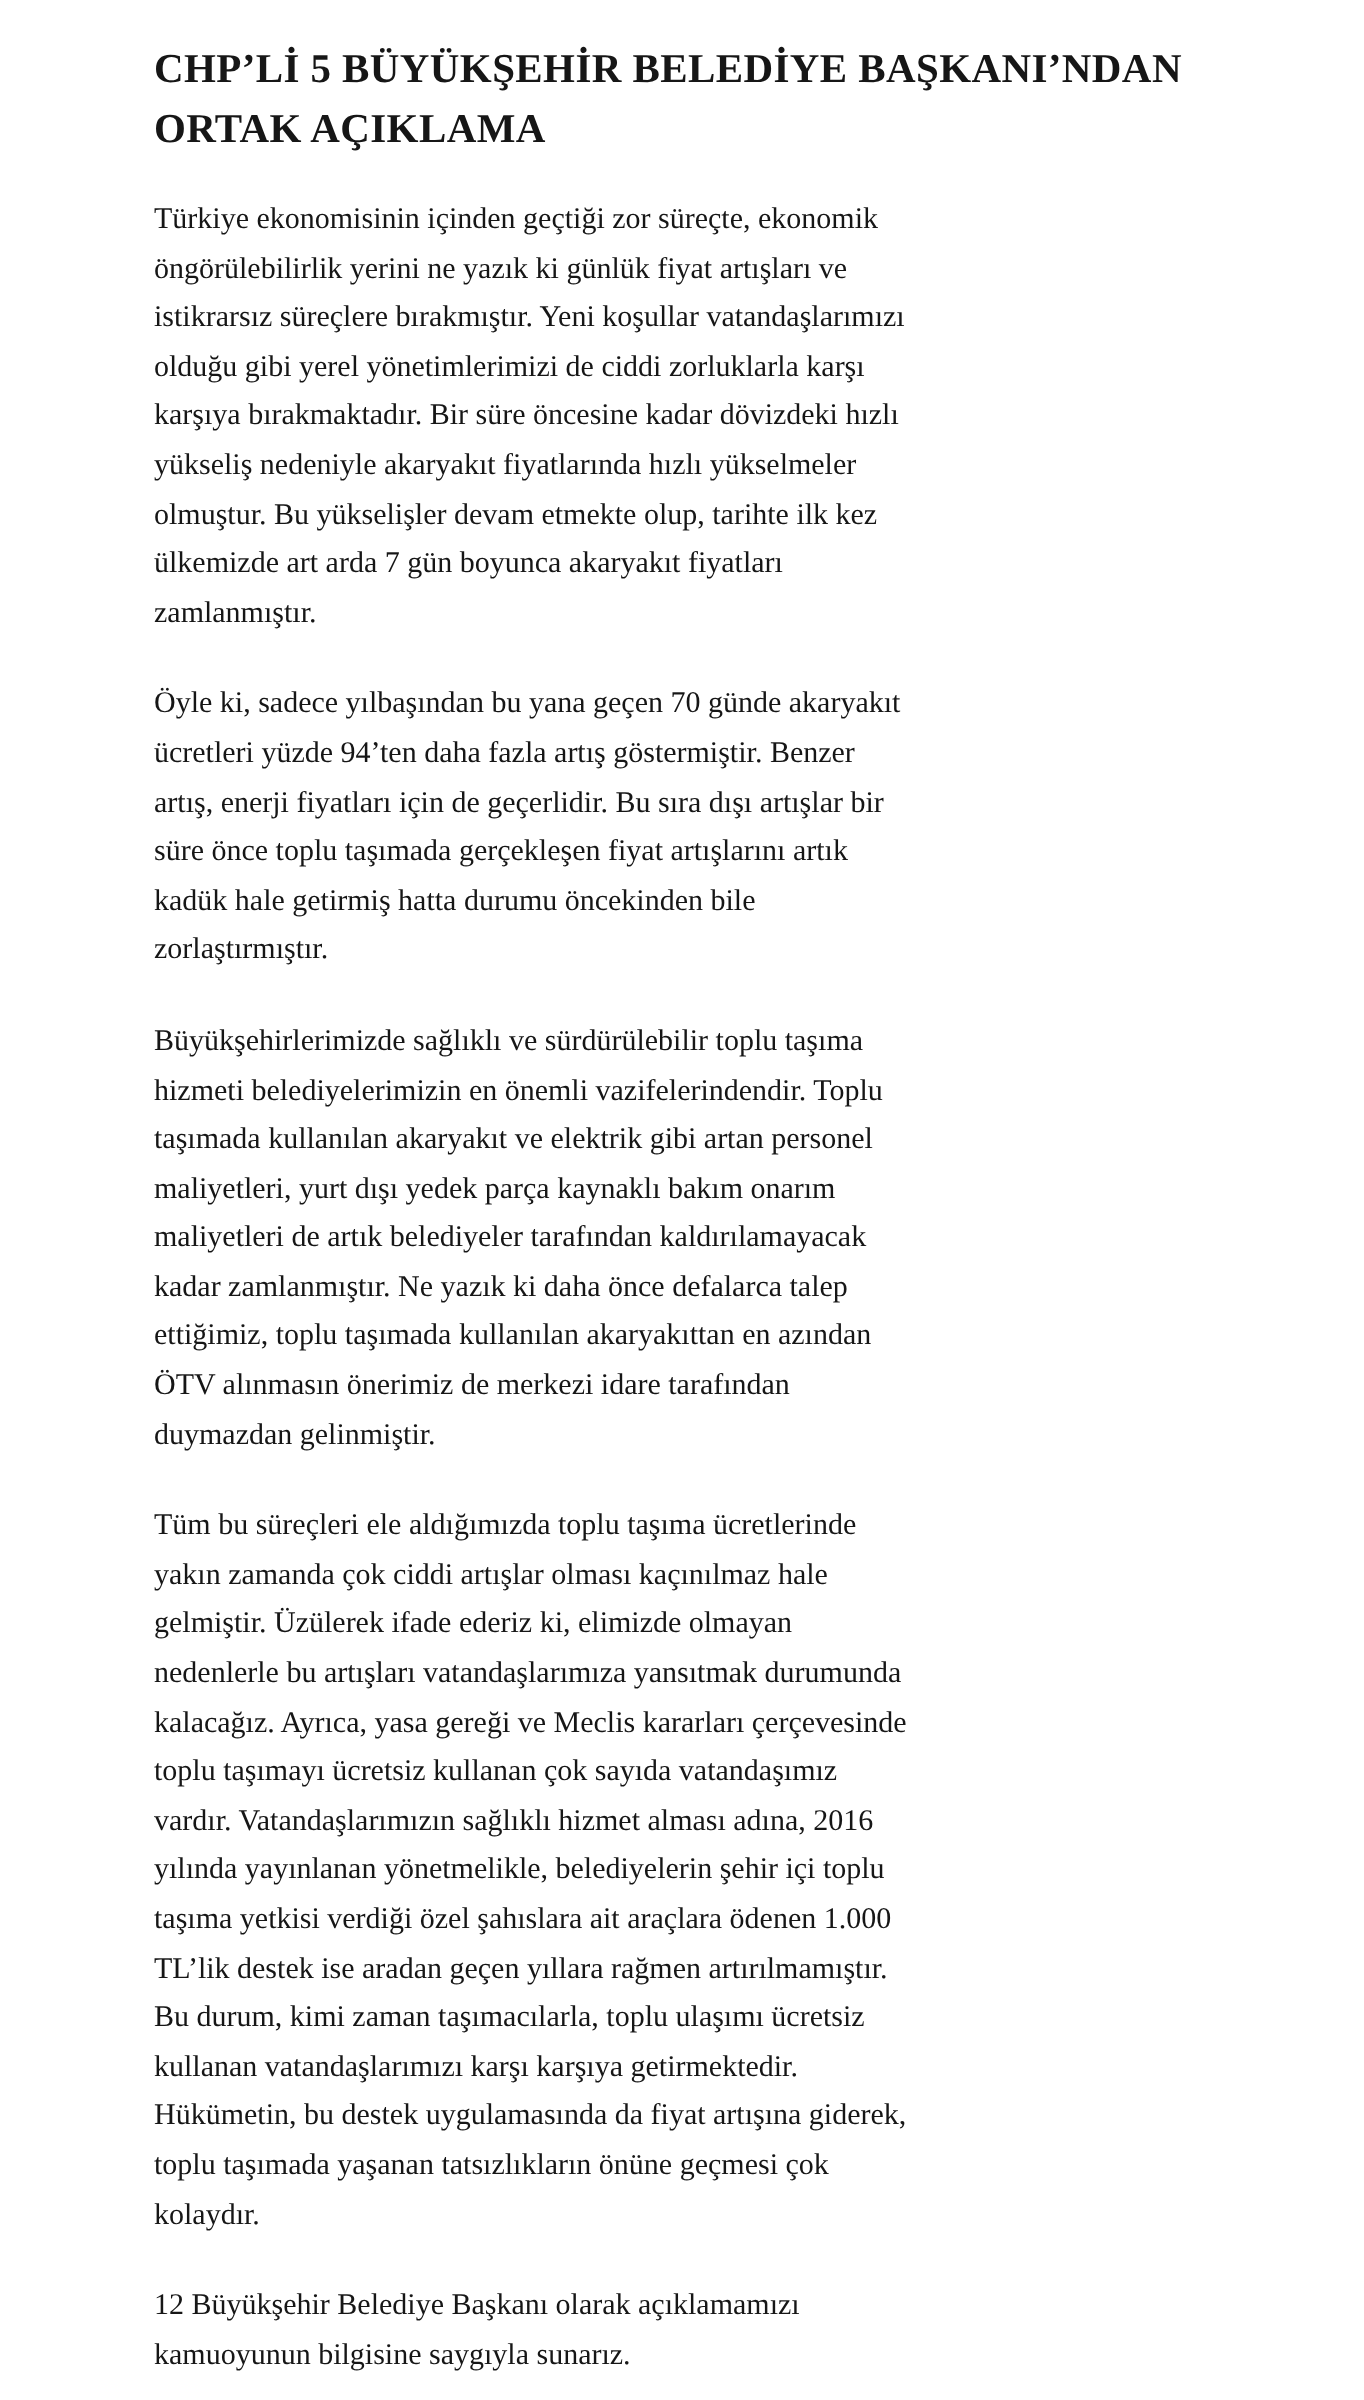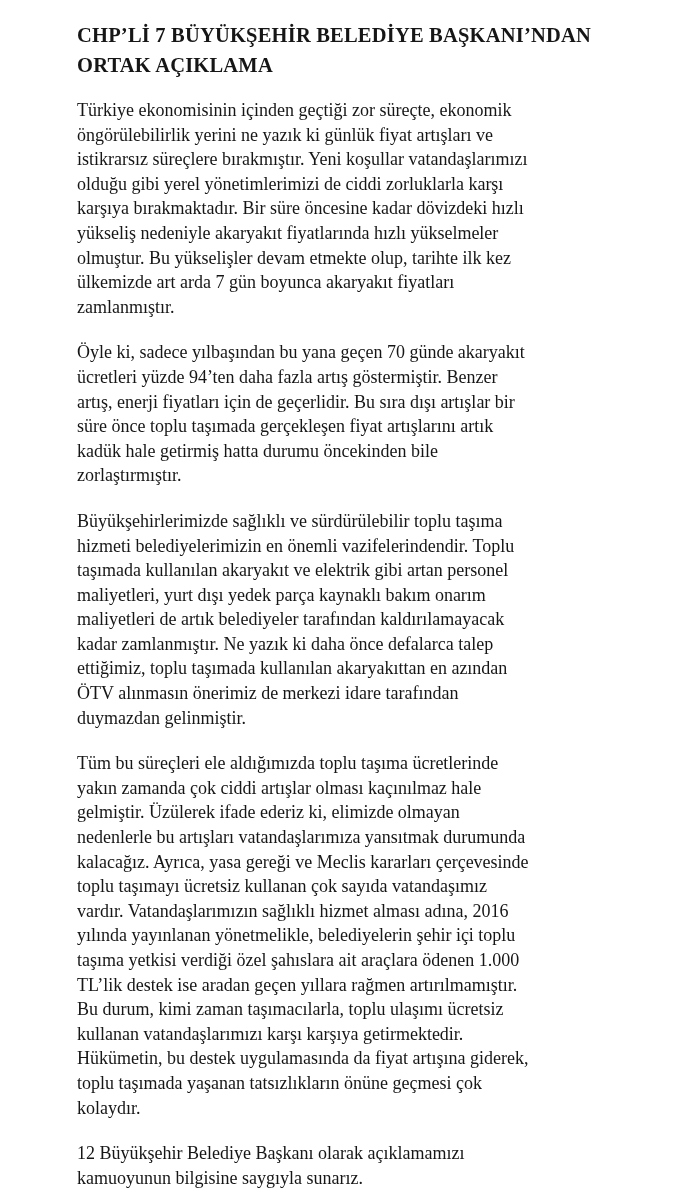--- a/index.html
+++ b/index.html
@@ -23,35 +23,35 @@
   }
   .doc-title {
     font-size: 20.5px;
     font-weight: bold;
     line-height: 30px;
     margin: 0 0 18px 0;
     white-space: pre-line;
     letter-spacing: 0.2px;
   }
   .doc-paragraph {
-    font-size: 18px;
+    font-size: 15px;
     font-weight: normal;
     line-height: 24.6px;
     margin: 0 0 21px 0;
     white-space: pre-line;
   }
   .doc-paragraph.closing {
     margin-bottom: 0;
   }
 </style>
 </head>
 <body>
 
 <div class="page">
-  <h1 class="doc-title">CHP’Lİ 7 BÜYÜKŞEHİR BELEDİYE BAŞKANI’NDAN
+  <h1 class="doc-title">CHP’Lİ 5 BÜYÜKŞEHİR BELEDİYE BAŞKANI’NDAN
 ORTAK AÇIKLAMA</h1>
 
   <p class="doc-paragraph">Türkiye ekonomisinin içinden geçtiği zor süreçte, ekonomik
 öngörülebilirlik yerini ne yazık ki günlük fiyat artışları ve
 istikrarsız süreçlere bırakmıştır. Yeni koşullar vatandaşlarımızı
 olduğu gibi yerel yönetimlerimizi de ciddi zorluklarla karşı
 karşıya bırakmaktadır. Bir süre öncesine kadar dövizdeki hızlı
 yükseliş nedeniyle akaryakıt fiyatlarında hızlı yükselmeler
 olmuştur. Bu yükselişler devam etmekte olup, tarihte ilk kez
 ülkemizde art arda 7 gün boyunca akaryakıt fiyatları

